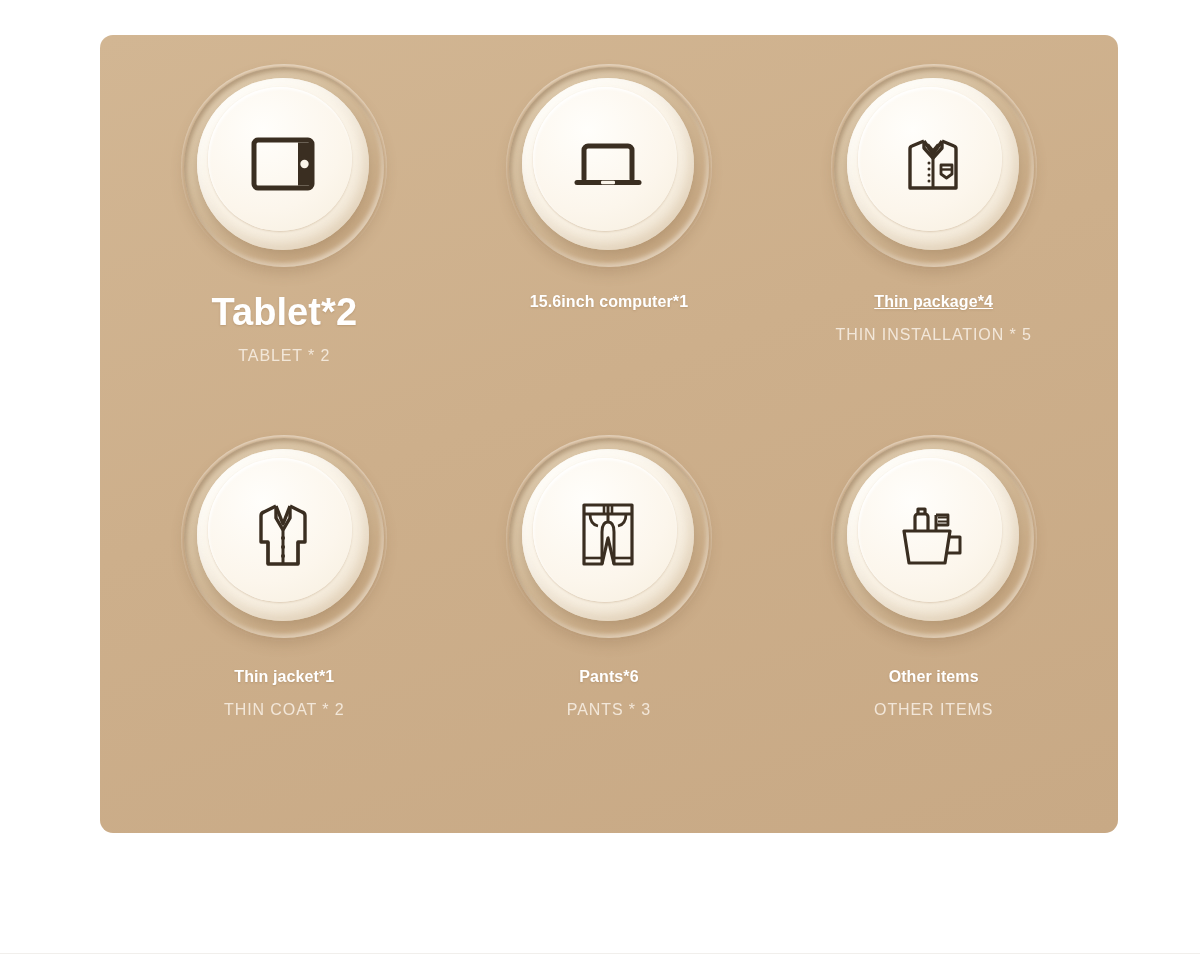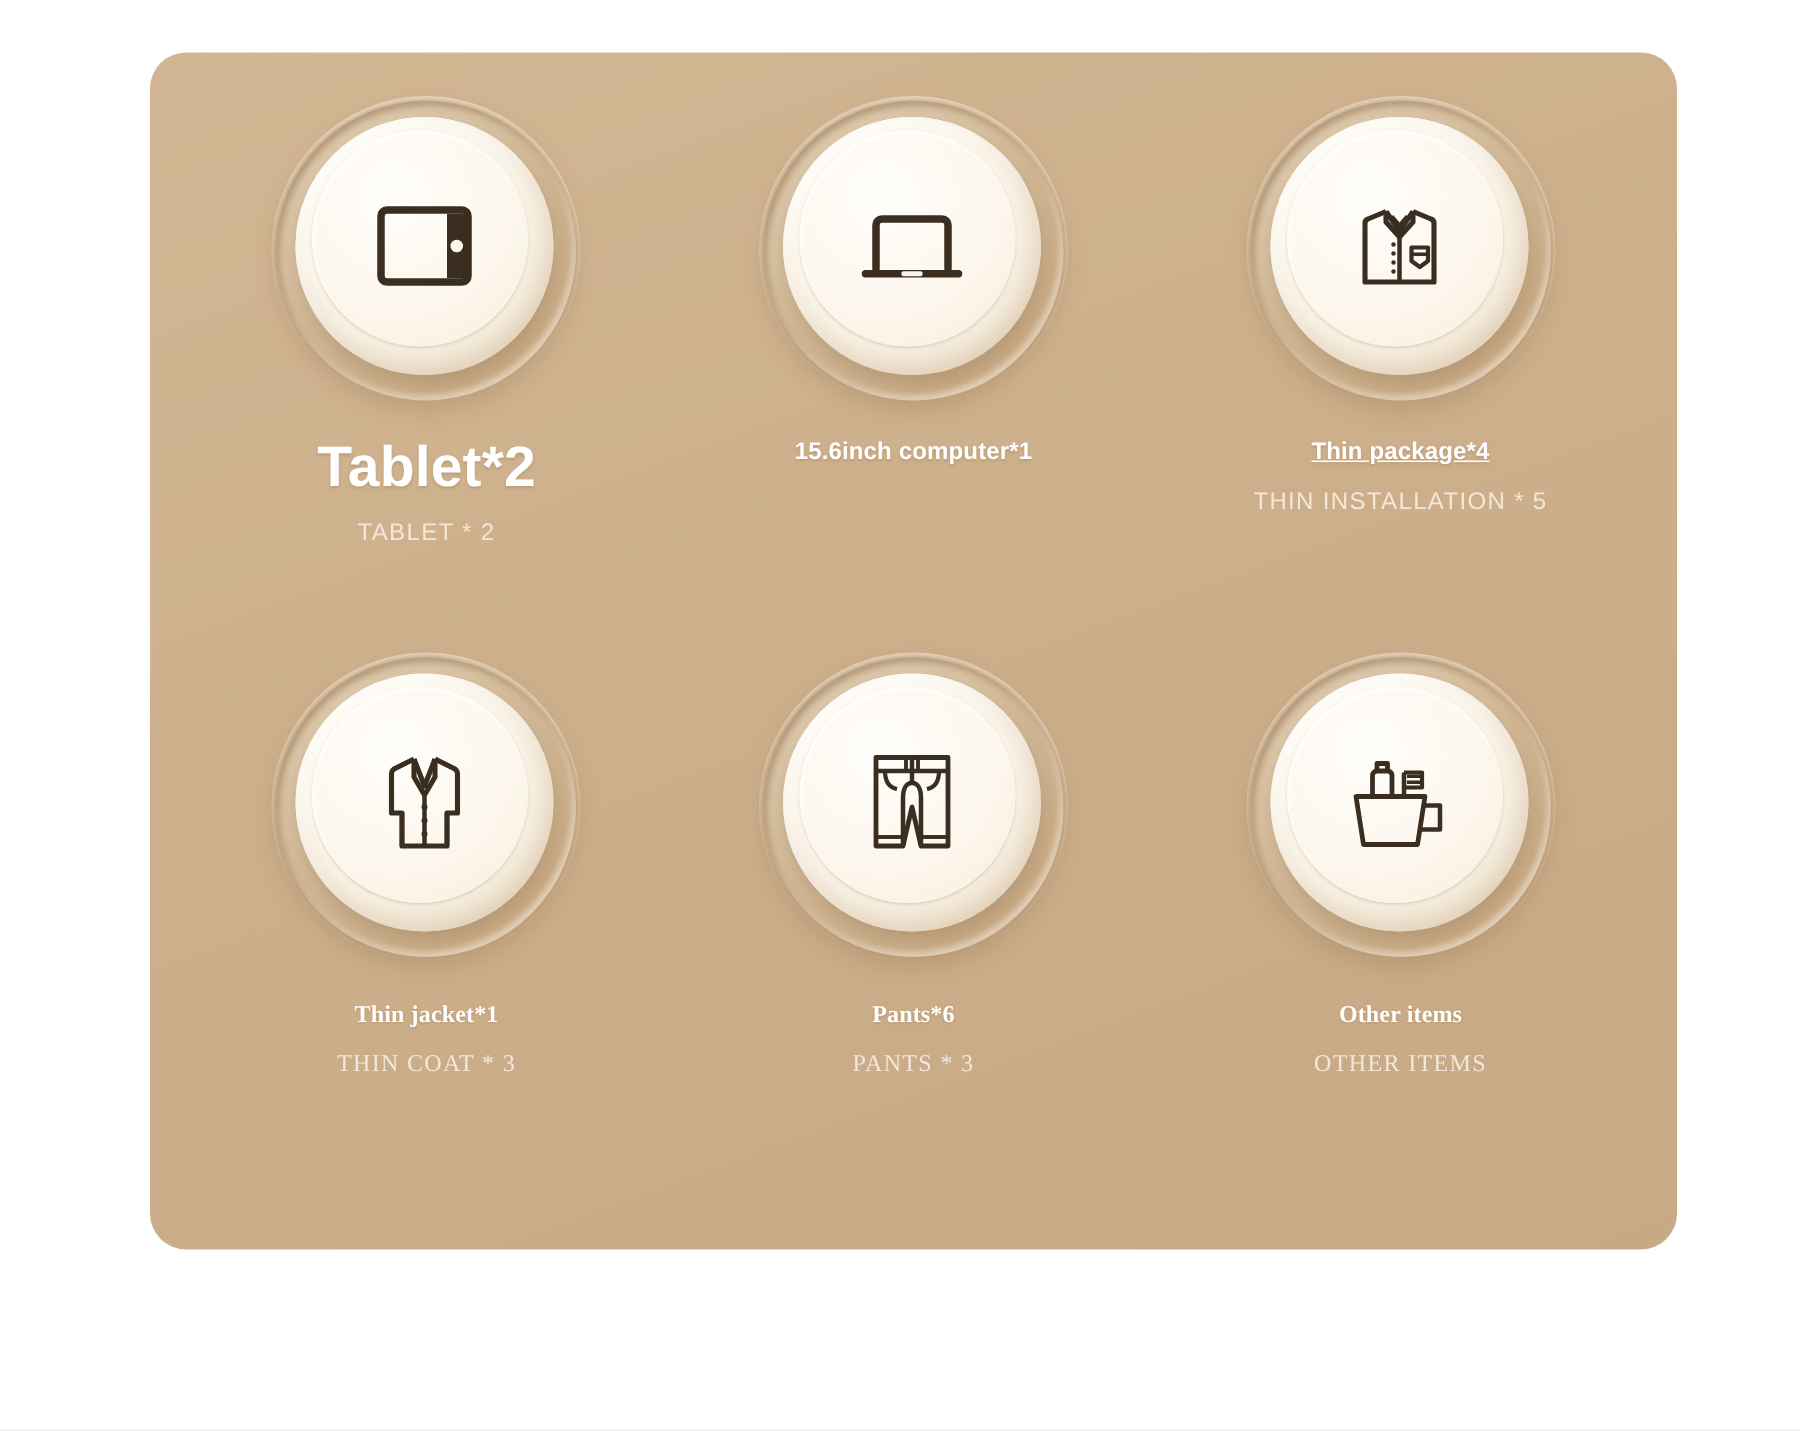--- a/index.html
+++ b/index.html
@@ -23,21 +23,21 @@
     background: #f1efec;
   }
 
   .panel {
     position: absolute;
     left: 100px;
     top: 35px;
     width: 1018px;
     height: 798px;
     background: linear-gradient(160deg, #d2b693 0%, #cdaf8b 45%, #c8a985 100%);
-    border-radius: 24px;
+    border-radius: 13px;
   }
 
   .grid {
     position: absolute;
     left: 0; top: 0;
     width: 100%; height: 100%;
     display: grid;
     grid-template-columns: repeat(3, 1fr);
     grid-template-rows: repeat(2, 1fr);
     padding: 32px 22px 24px 22px;
@@ -138,21 +138,21 @@
   .label-secondary {
     margin-top: 14px;
     color: #f6ece0;
     font-size: 16px;
     letter-spacing: 0.9px;
     opacity: 0.92;
     font-weight: normal;
   }
 
   
-  .row2 .labels { margin-top: 30px; font-family: Liberation Serif, serif; }
+  .row2 .labels { margin-top: 30px; }
 </style>
 </head>
 <body>
 
 <div class="panel">
   <div class="grid">
 
     <div class="cell">
       <div class="plate">
         <div class="plate-disc">
@@ -232,21 +232,21 @@
                 <circle cx="31" cy="36" r="2"></circle>
                 <circle cx="31" cy="45" r="2"></circle>
                 <circle cx="31" cy="54" r="2"></circle>
               </g>
             </svg>
           </span>
         </div>
       </div>
       <div class="labels">
         <div class="label-primary">Thin jacket*1</div>
-        <div class="label-secondary">THIN COAT * 3</div>
+        <div class="label-secondary">THIN COAT * 2</div>
       </div>
     </div>
 
     <div class="cell row2">
       <div class="plate">
         <div class="plate-disc">
           <span class="icon-wrap">
             <svg width="56" height="66" viewBox="0 0 56 66" fill="none" stroke="#3A2E21" stroke-width="3.2" stroke-linejoin="round">
               <path d="M4 3 H52 V62 H34 L28 36 L22 62 H4 Z"></path>
               <path d="M4 12 H52" stroke-width="3"></path>

